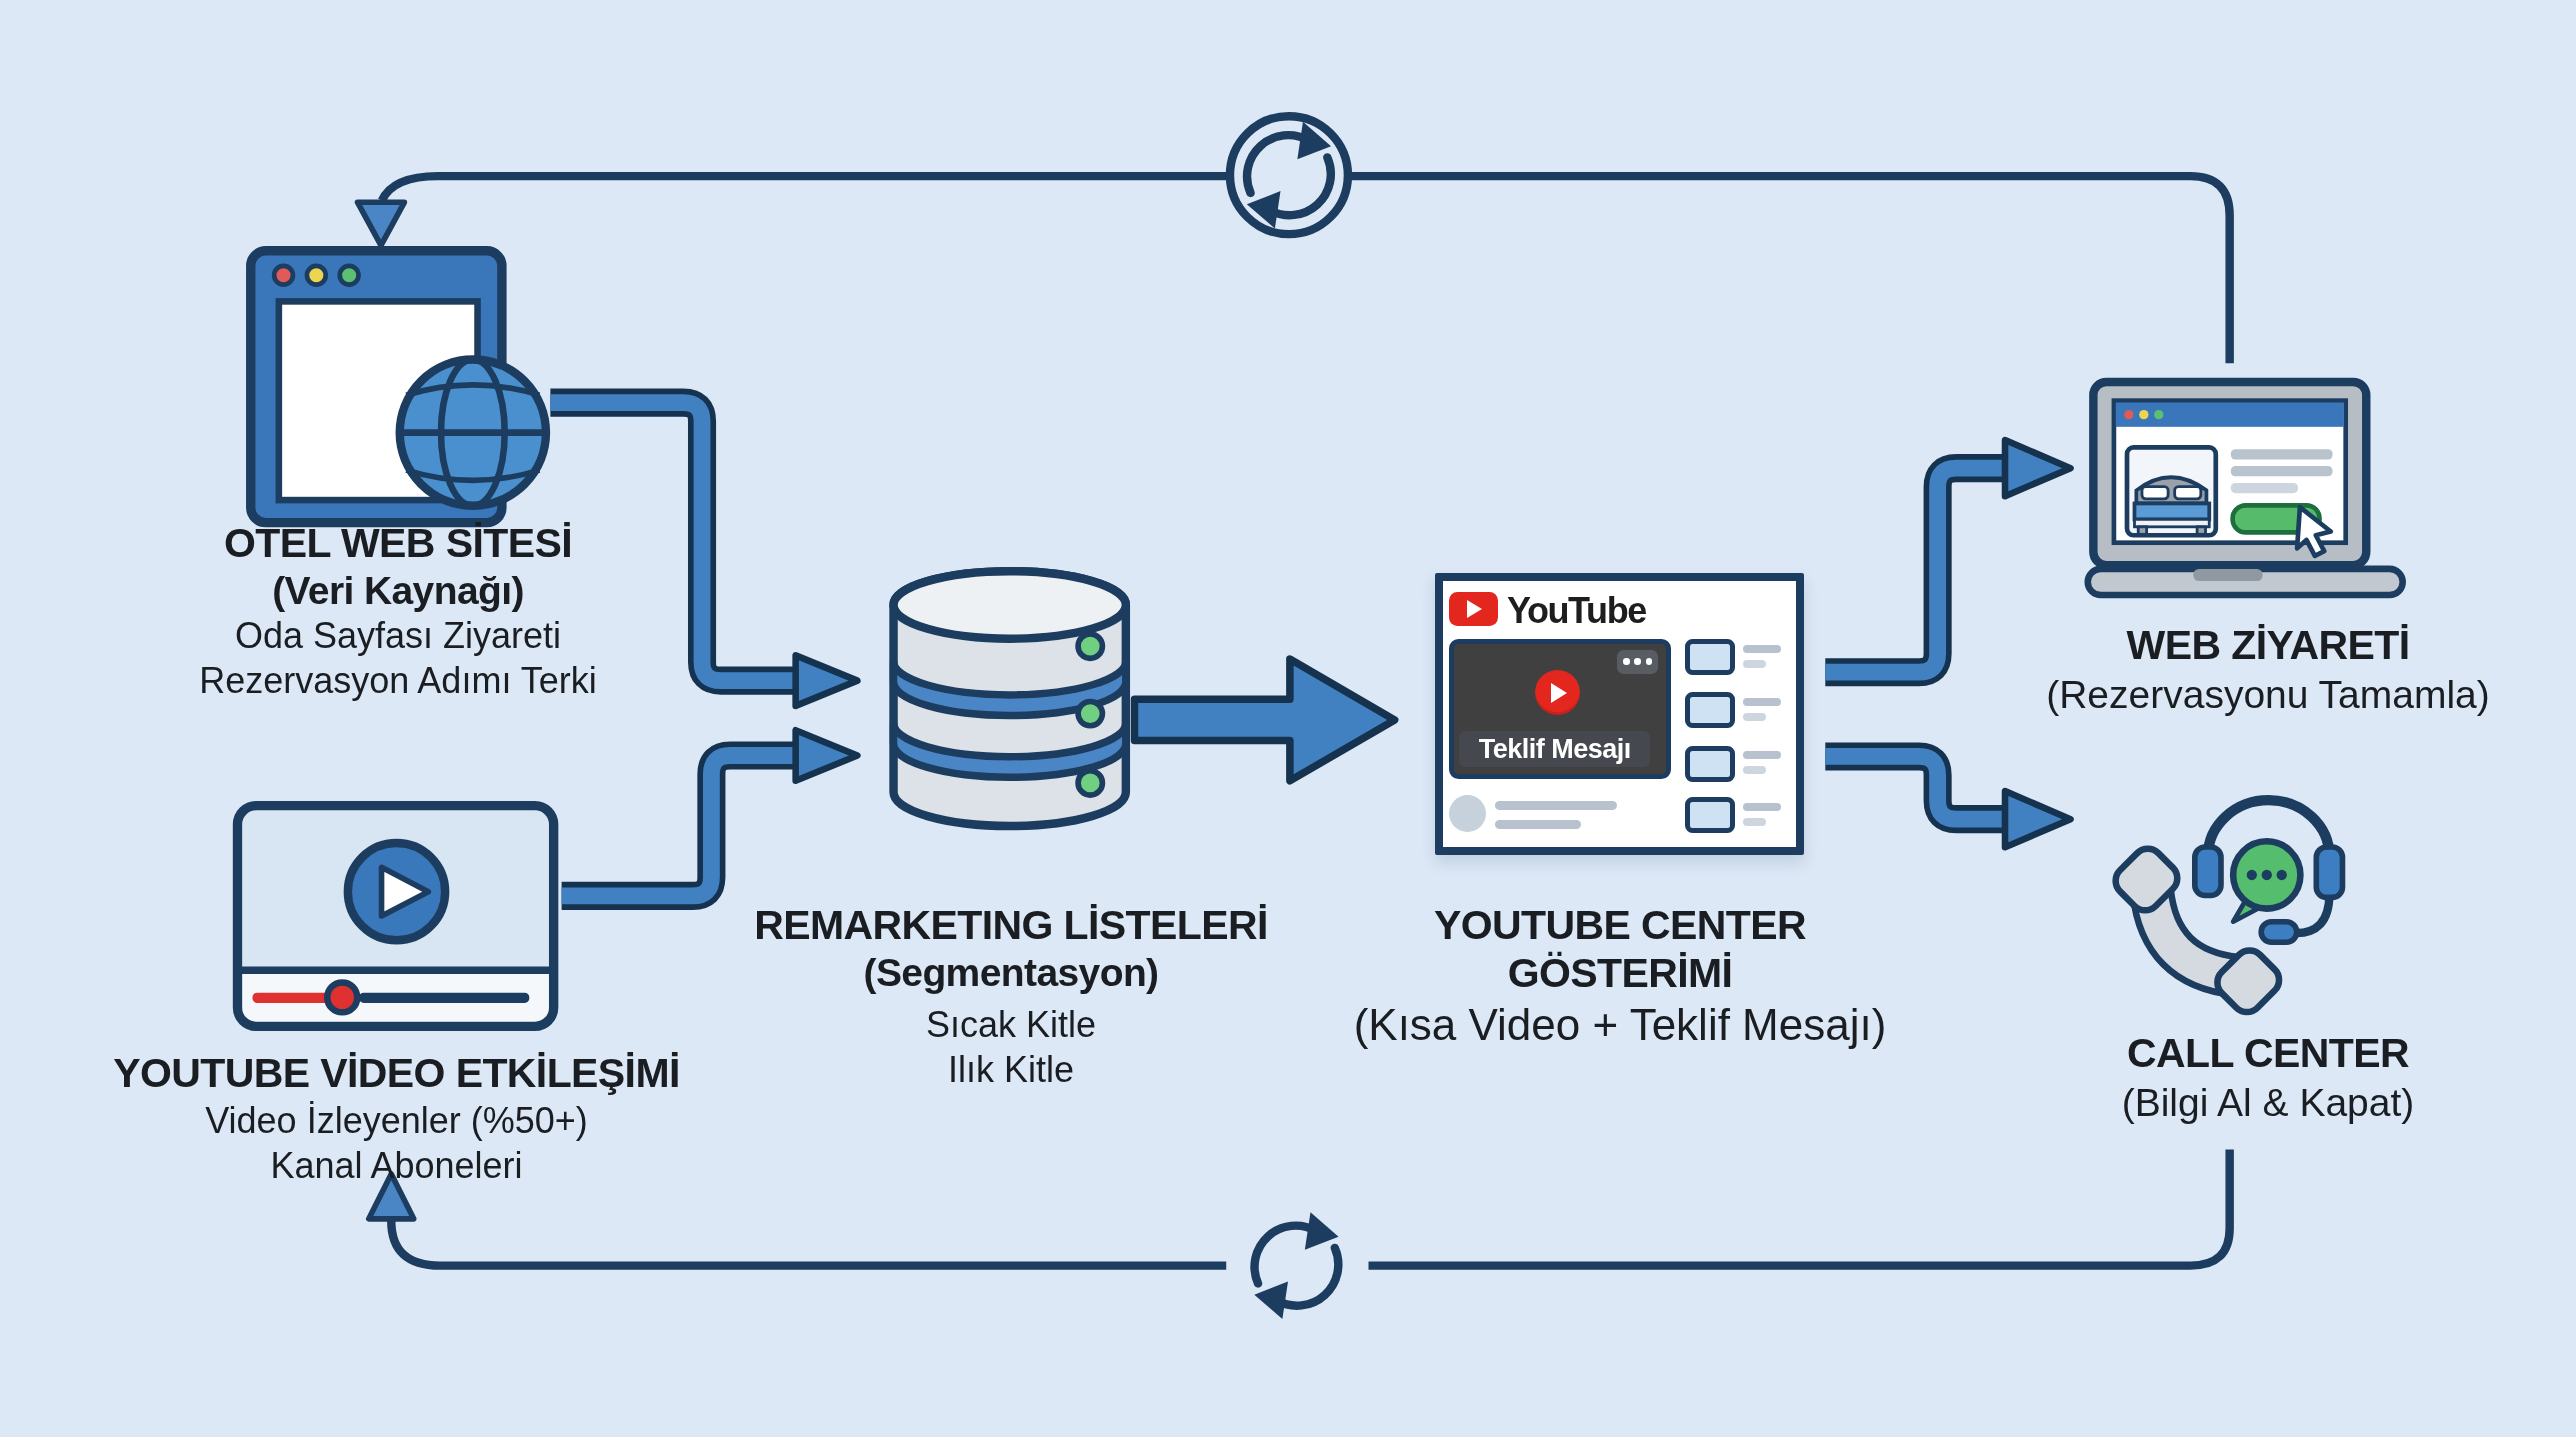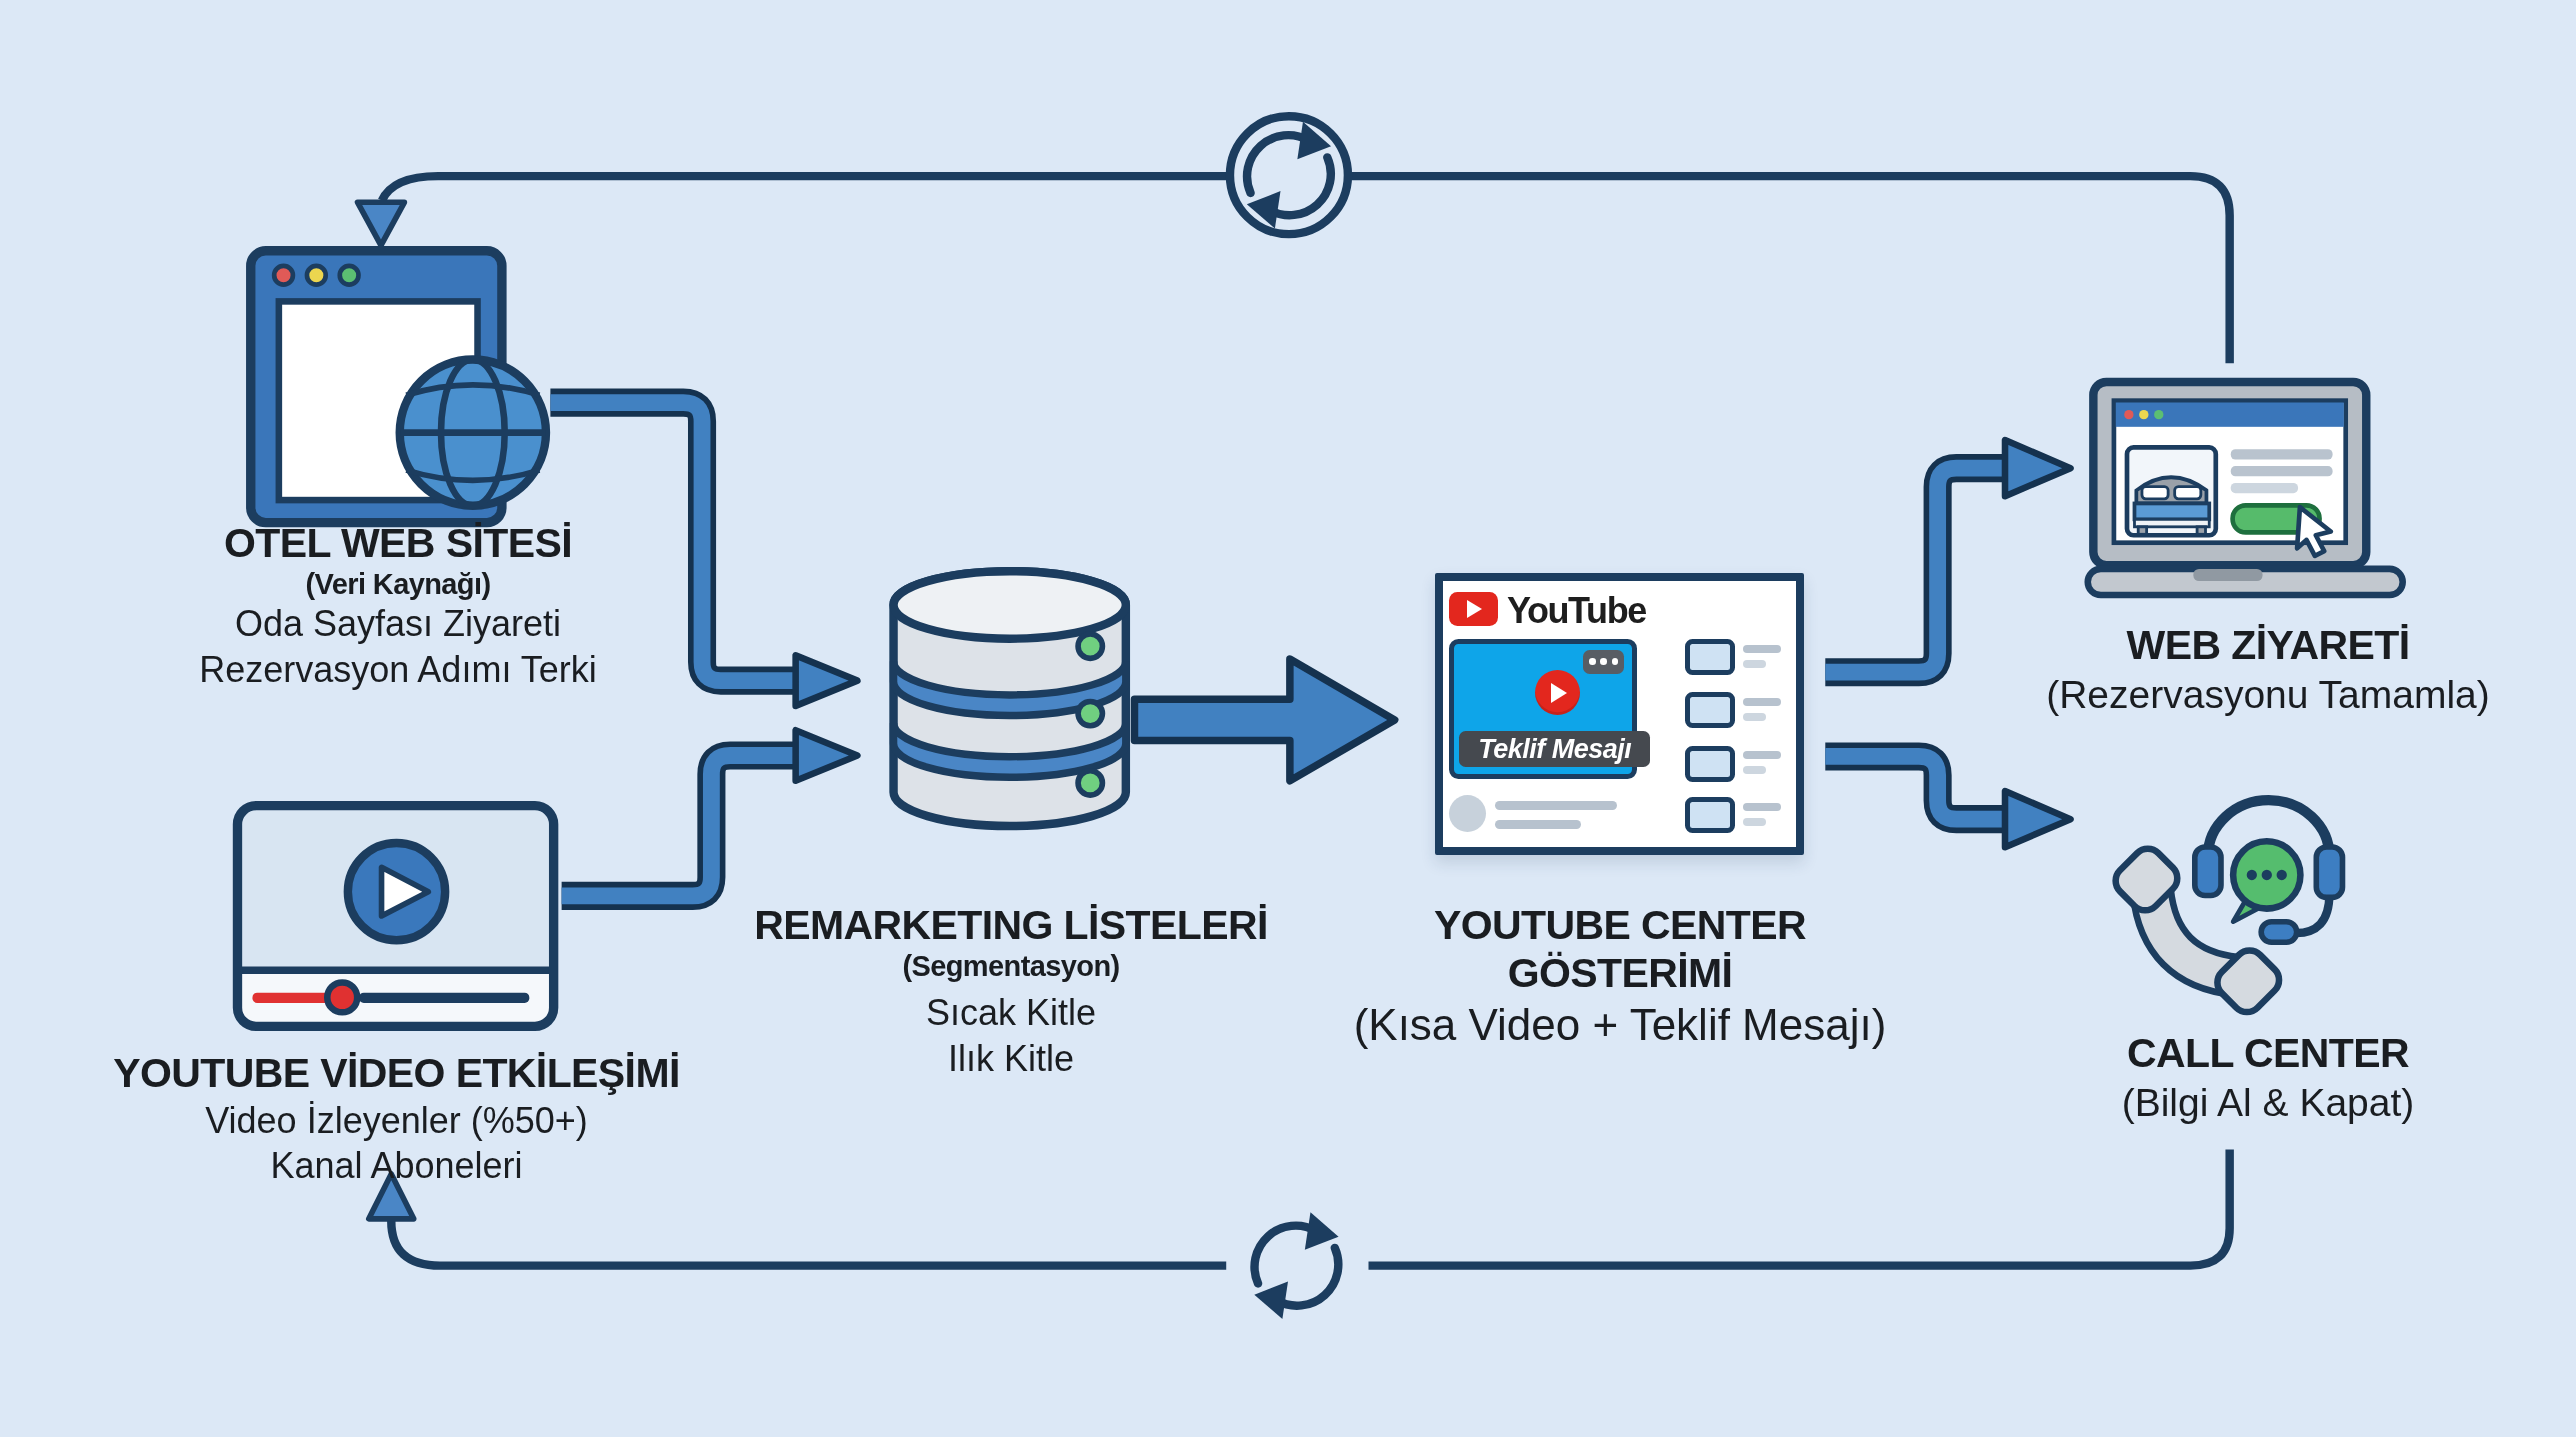--- a/index.html
+++ b/index.html
@@ -1,35 +1,35 @@
 <!DOCTYPE html>
 <html lang="tr" style="font-size:15px"><head>
 <meta charset="utf-8">
 <style>
   html,body{margin:0;padding:0;background:#dce8f6;}
   .canvas{position:relative;width:2576px;height:1438px;background:#dce8f6;
           font-family:"Liberation Sans",sans-serif;overflow:hidden;}
   .abs{position:absolute;}
   .label{position:absolute;text-align:center;color:#1a1d21;}
   .t1{font-size:41px;font-weight:700;letter-spacing:-0.6px;line-height:1.16;}
-  .t2{font-size:29px;font-weight:700;letter-spacing:-0.6px;line-height:1.16;}
+  .t2{font-size:39px;font-weight:700;letter-spacing:-0.6px;line-height:1.16;}
   .t3{font-size:36px;font-weight:400;line-height:1.26;}
 
   
   .yt-card{position:absolute;left:1435px;top:573px;width:369px;height:282px;background:#ffffff;
            border:8.4px solid #1c3d5f;border-radius:2px;box-sizing:border-box;
            box-shadow:0 7.5px 15px rgba(27,58,92,.14);}
   .yt-logo-box{position:absolute;left:5.6px;top:11.2px;width:49px;height:34px;background:#e3271e;
                border-radius:8.4px;display:flex;align-items:center;justify-content:center;}
   .yt-logo-tri{width:0;height:0;border-left:15px solid #fff;border-top:9.4px solid transparent;
                border-bottom:9.4px solid transparent;margin-left:2.8px;}
   .yt-logo-text{position:absolute;left:64px;top:9.4px;font-size:36px;font-weight:700;
                 letter-spacing:-1.4px;color:#1e1e1e;}
-  .yt-video{position:absolute;left:5.6px;top:58px;width:188px;height:140px;background:#0ea5e9;
-            border:5.6px solid #1c3d5f;border-radius:9.4px;box-sizing:border-box;font-style:italic;}
+  .yt-video{position:absolute;left:5.6px;top:58px;width:222px;height:140px;background:#404040;
+            border:5.6px solid #1c3d5f;border-radius:9.4px;box-sizing:border-box;}
   .yt-menu{position:absolute;right:7.5px;top:5.6px;width:41px;height:24px;background:#585d64;
            border-radius:6.6px;display:flex;align-items:center;justify-content:center;gap:4.7px;}
   .yt-menu span{width:6.6px;height:6.6px;border-radius:50%;background:#fff;}
   .yt-play{position:absolute;left:81px;top:26px;width:45px;height:45px;background:#e3271e;
            border-radius:50%;display:flex;align-items:center;justify-content:center;
            box-shadow:inset 0 -2.8px 0 rgba(0,0,0,.12);}
   .yt-play-tri{width:0;height:0;border-left:16px solid #fff;border-top:10.3px solid transparent;
                border-bottom:10.3px solid transparent;margin-left:3.7px;}
   .yt-banner{position:absolute;left:5.6px;bottom:7.5px;width:191px;height:36px;background:#45494f;
              border-radius:6.6px;color:#fff;font-size:27px;font-weight:700;text-align:center;

